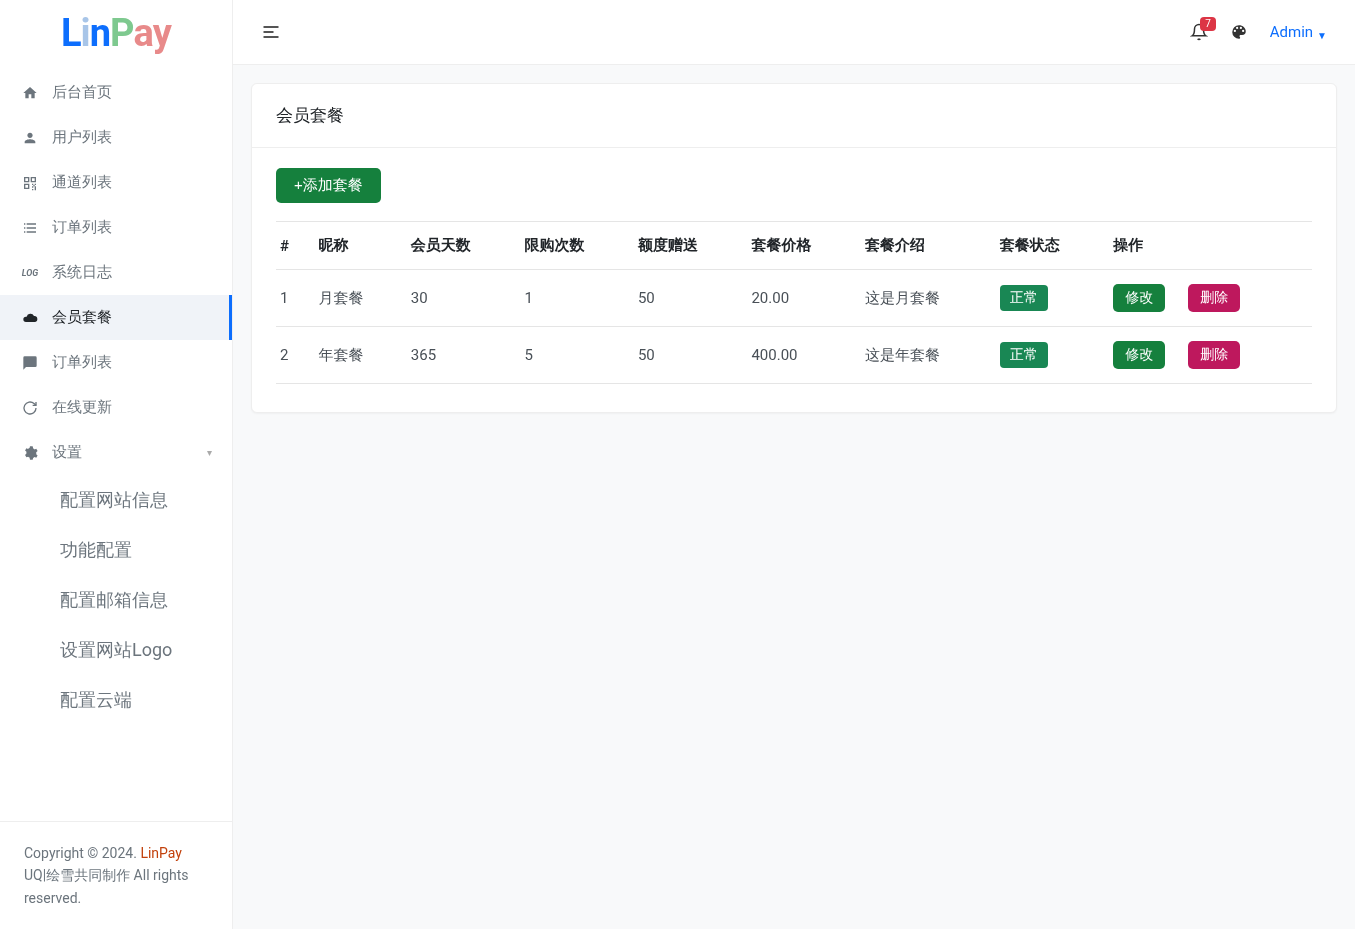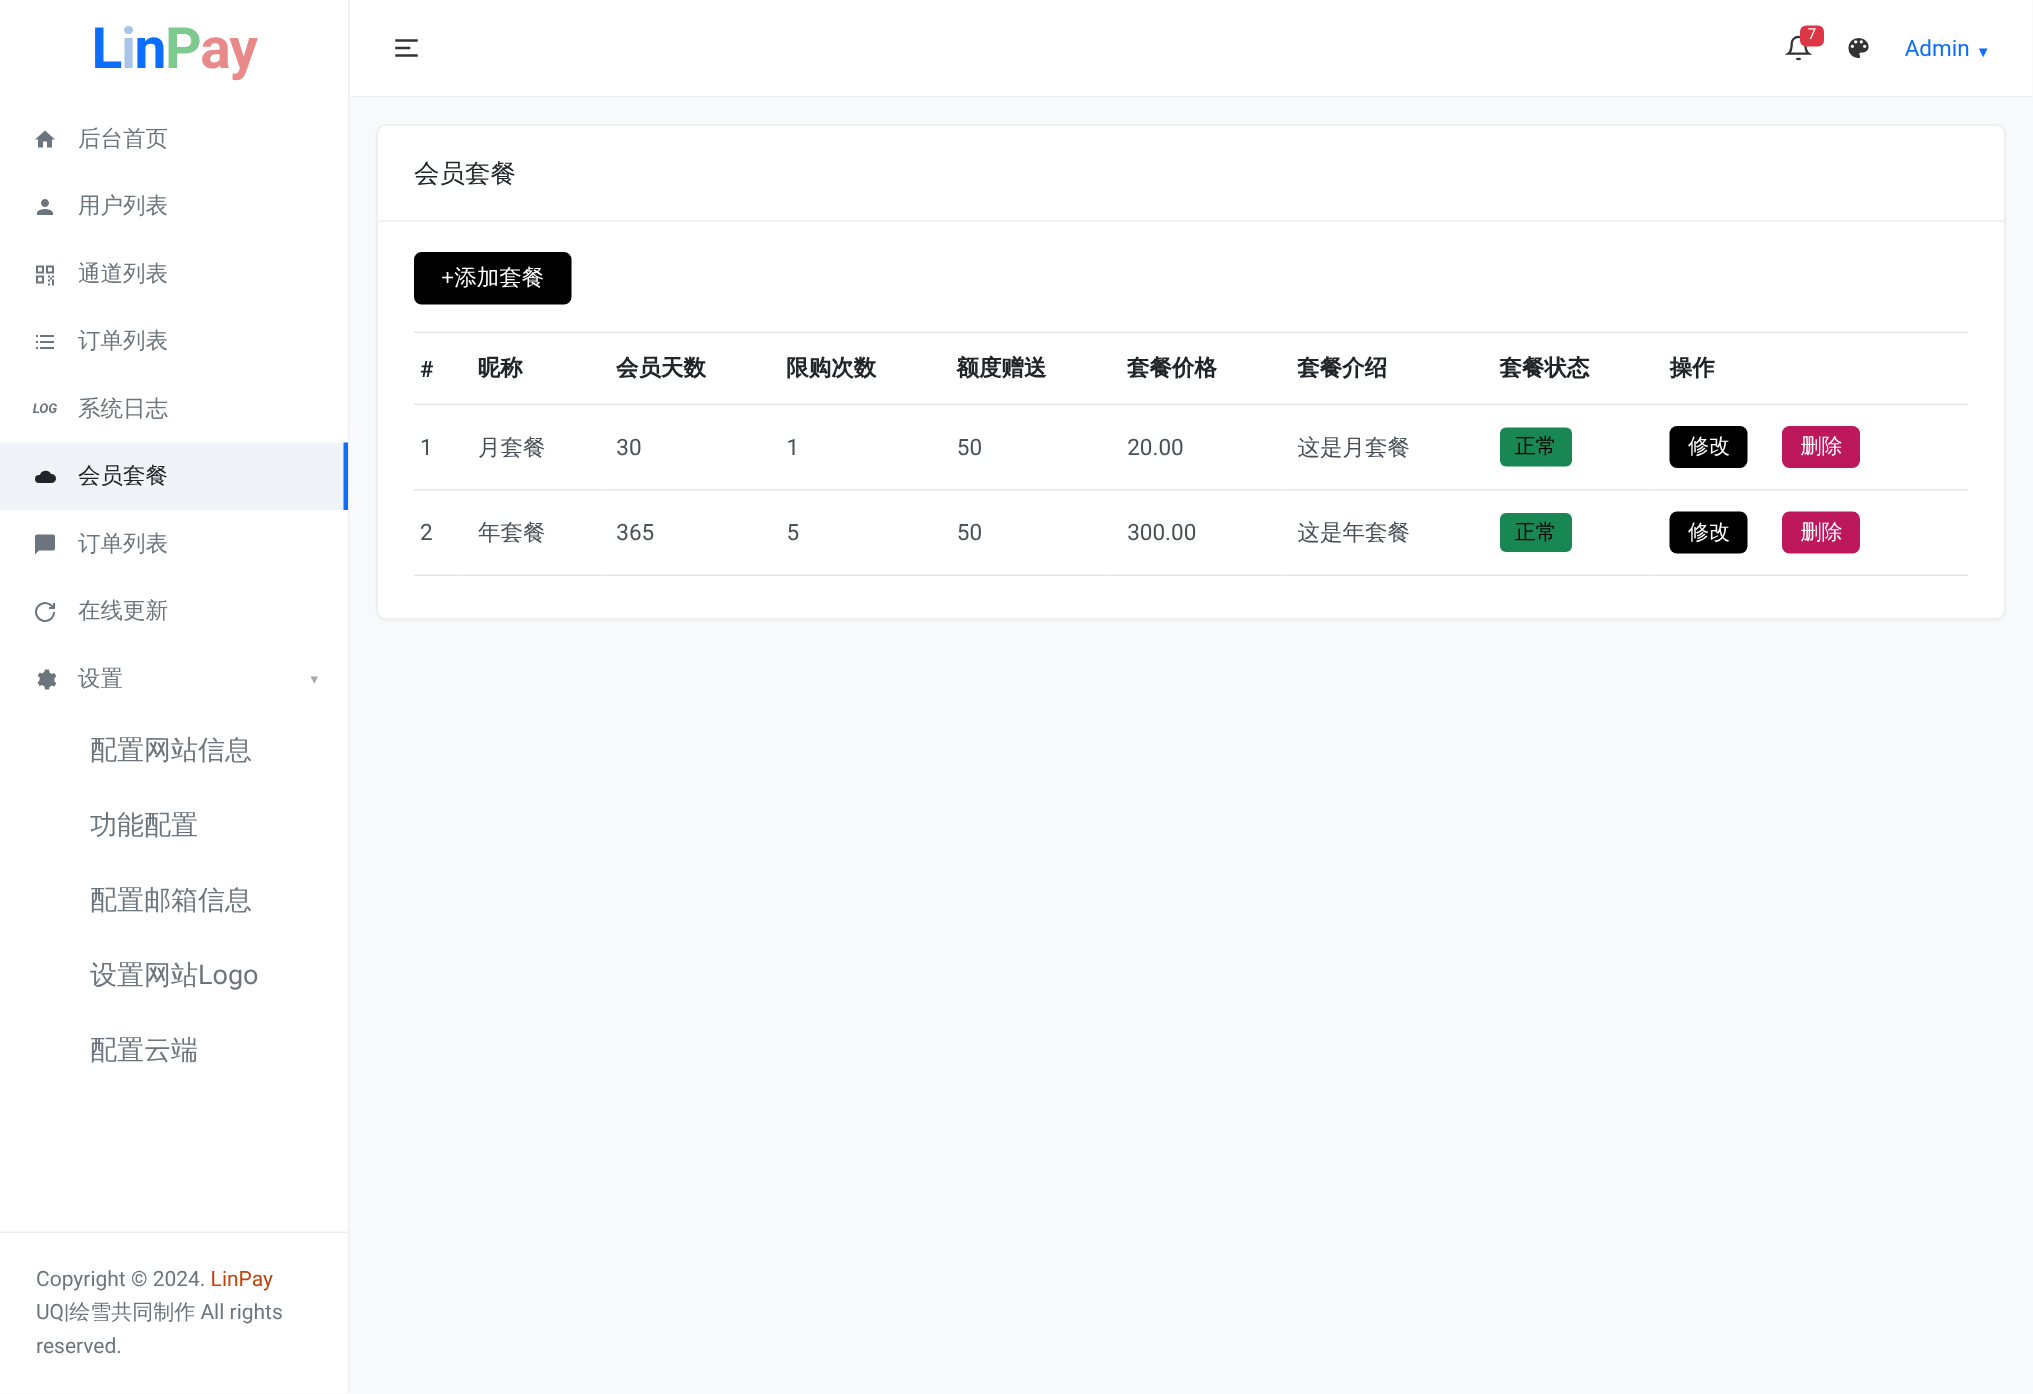--- a/index.html
+++ b/index.html
@@ -118,39 +118,39 @@
 .btn {
   display: inline-flex;
   align-items: center;
   padding: 8px 18px;
   border-radius: 5px;
   border: none;
   font-size: 15px;
   cursor: pointer;
   color: #fff;
 }
-.btn-primary { background: #000000; }
+.btn-primary { background: #15803d; }
 .btn-sm { padding: 5px 12px; font-size: 14px; }
 .btn-danger { background: #be185d; }
 
 table { width: 100%; border-collapse: collapse; margin-top: 18px; }
 th, td {
   text-align: left;
   padding: 14px 10px;
   border-bottom: 1px solid #e5e5e5;
   font-size: 15px;
   color: #495057;
 }
 th { color: #212529; font-weight: 600; border-top: 1px solid #e5e5e5; }
 td:first-child, th:first-child { padding-left: 4px; }
 .badge {
   display: inline-block;
   padding: 4px 10px;
   border-radius: 4px;
-  color: #000000;
+  color: #ffffff;
   font-size: 14px;
 }
 .badge-success { background: #198754; }
 .actions { display: flex; gap: 23px; }
 
 svg { display: block; }
 </style>
 </head>
 <body>
 
@@ -323,21 +323,21 @@
                     <button class="btn btn-danger btn-sm">删除</button>
                   </div>
                 </td>
               </tr>
               <tr>
                 <td>2</td>
                 <td>年套餐</td>
                 <td>365</td>
                 <td>5</td>
                 <td>50</td>
-                <td>300.00</td>
+                <td>400.00</td>
                 <td>这是年套餐</td>
                 <td><span class="badge badge-success">正常</span></td>
                 <td>
                   <div class="actions">
                     <button class="btn btn-primary btn-sm">修改</button>
                     <button class="btn btn-danger btn-sm">删除</button>
                   </div>
                 </td>
               </tr>
             </tbody>

